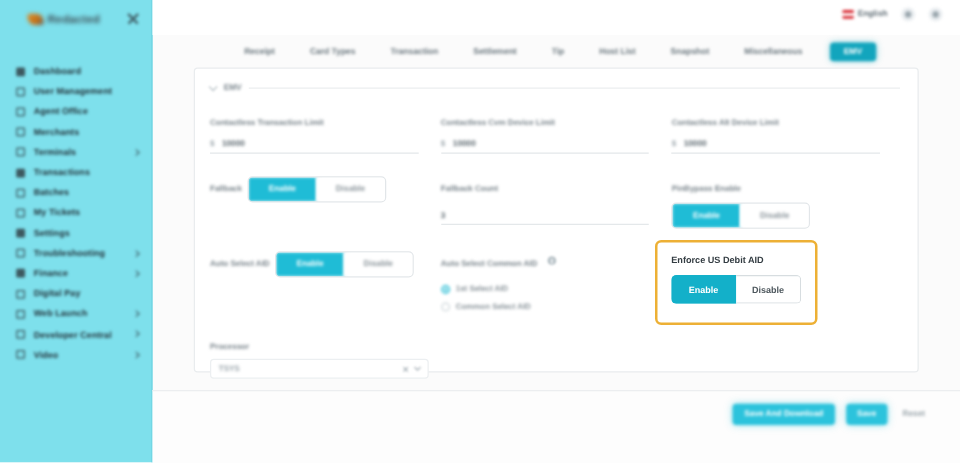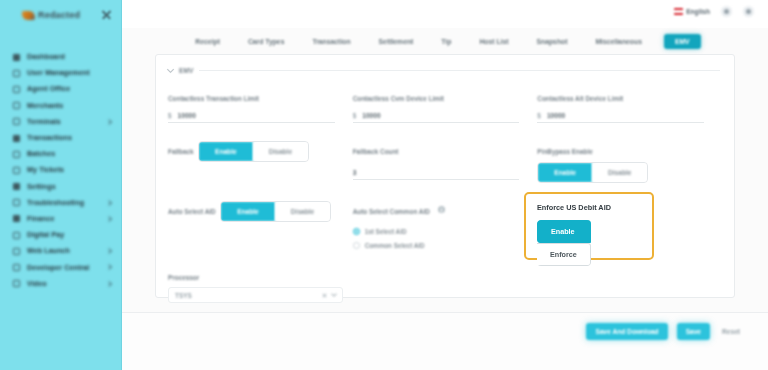--- a/index.html
+++ b/index.html
@@ -223,21 +223,21 @@
     width: 130px; height: 68px;
     border: 2.5px solid #edb035; border-radius: 5px;
     background: #ffffff; z-index: 5;
     padding: 9px 11px;
     margin-top: 16px;
   }
   .callout-title {
     font-size: 7.3px; font-weight: 700; color: #333c42;
     margin-bottom: 8px; white-space: nowrap;
   }
-  .callout .toggle-group { border: none; gap: 0; flex-direction: column; }
+  .callout .toggle-group { border: none; gap: 0; }
   .callout .tg-btn {
     padding: 6px 13px; font-size: 7.2px; filter: none;
     border: 1px solid #d7dde0;
   }
   .callout .tg-btn.on {
     background: #13b0c9; color: #ffffff; border-color: #13b0c9;
     box-shadow: none; border-radius: 3px 0 0 3px;
   }
   .callout .tg-btn.off {
     color: #4d575d; border-radius: 0 3px 3px 0; border-left: none;
@@ -463,21 +463,21 @@
         </div>
       </div>
 
     </div>
   </section>
 
   <div class="callout">
     <div class="callout-title">Enforce US Debit AID</div>
     <div class="toggle-group">
       <span class="tg-btn on">Enable</span>
-      <span class="tg-btn off">Enforce</span>
+      <span class="tg-btn off">Disable</span>
     </div>
   </div>
 
   <footer class="footer">
     <div class="footer-actions">
       <span class="btn-primary">Save And Download</span>
       <span class="btn-primary">Save</span>
       <span class="btn-link">Reset</span>
     </div>
   </footer>

